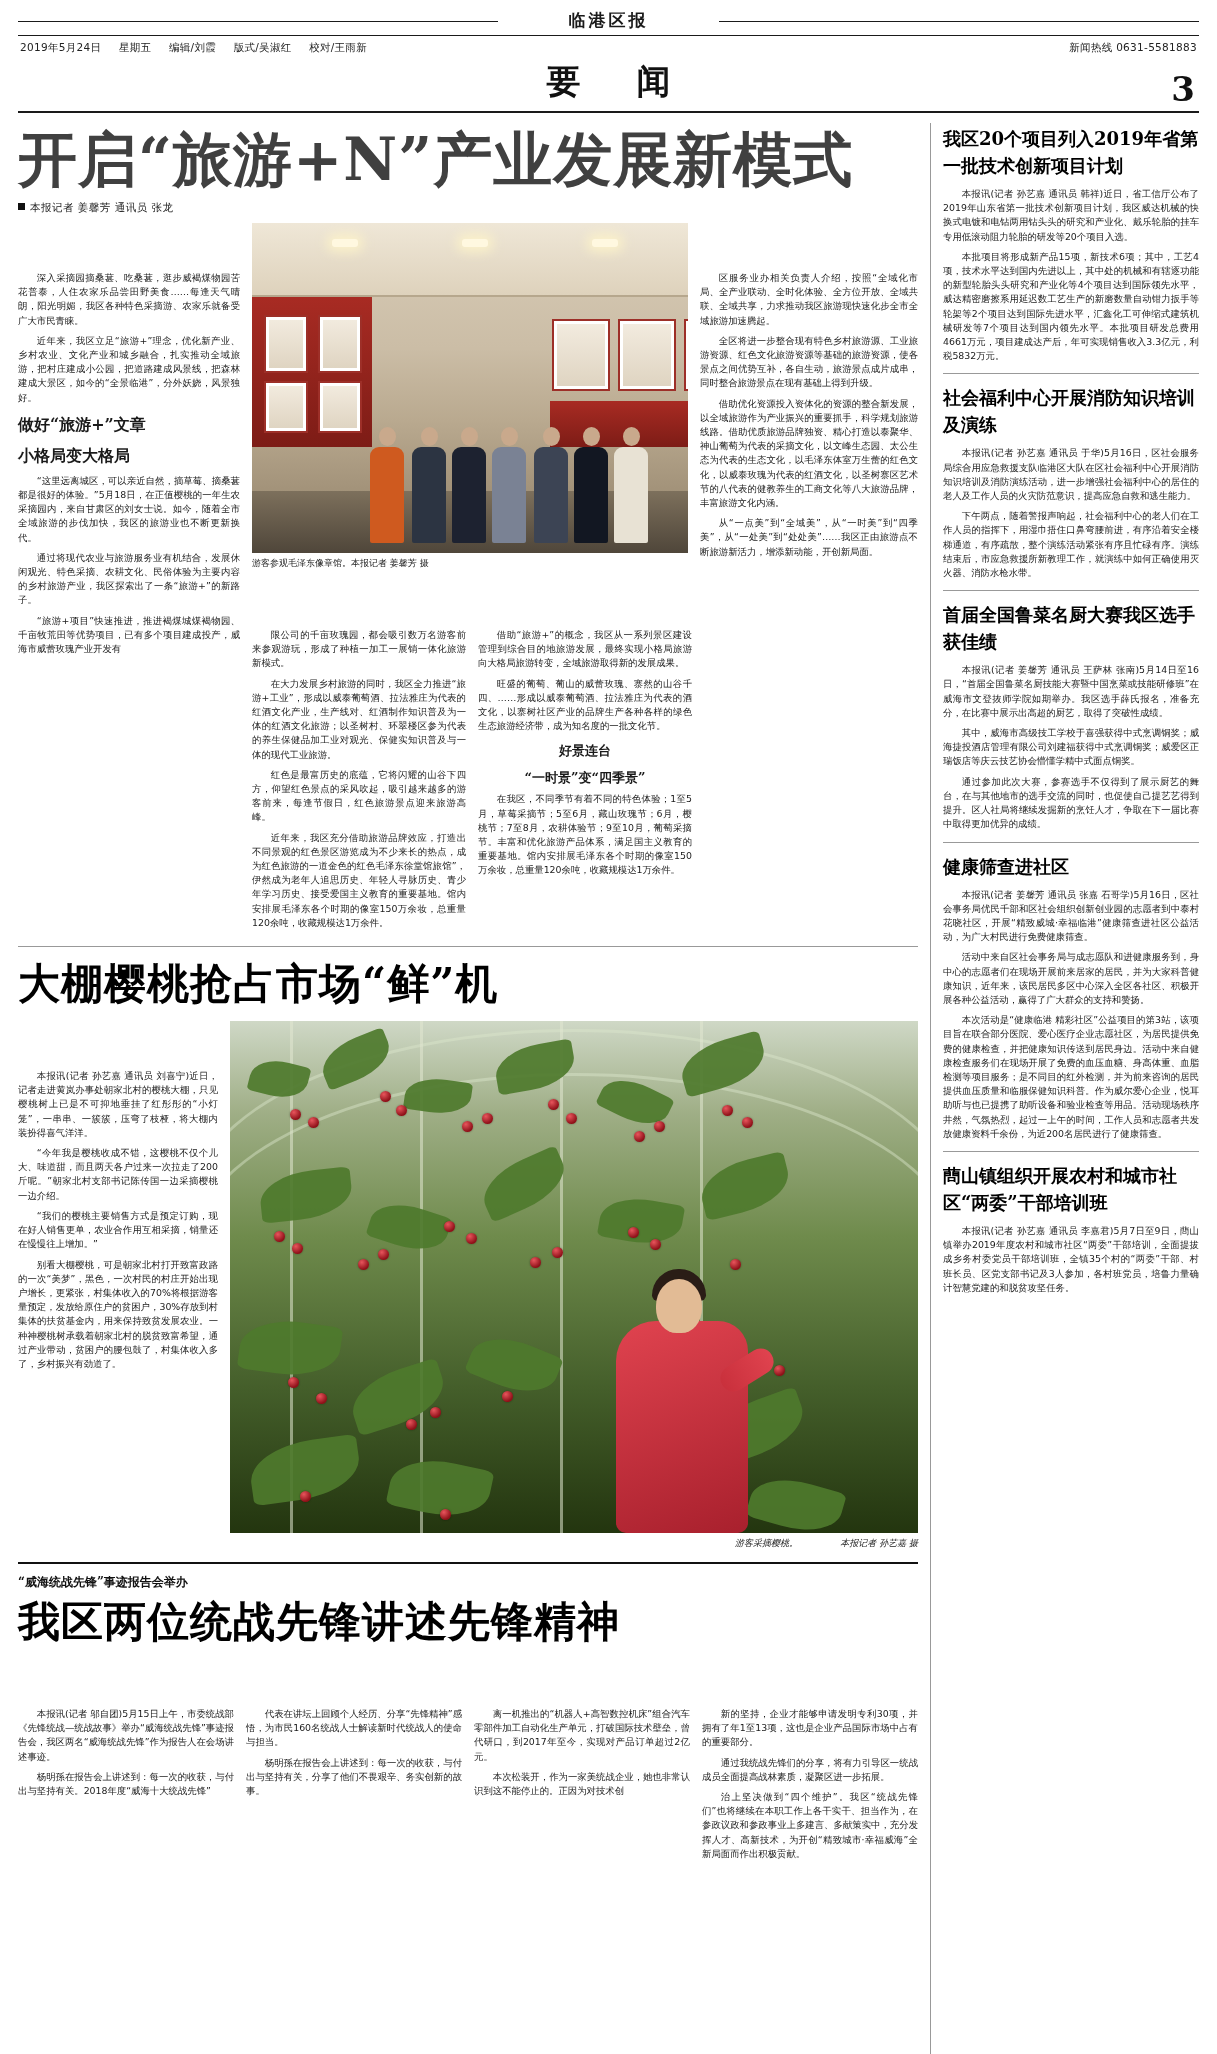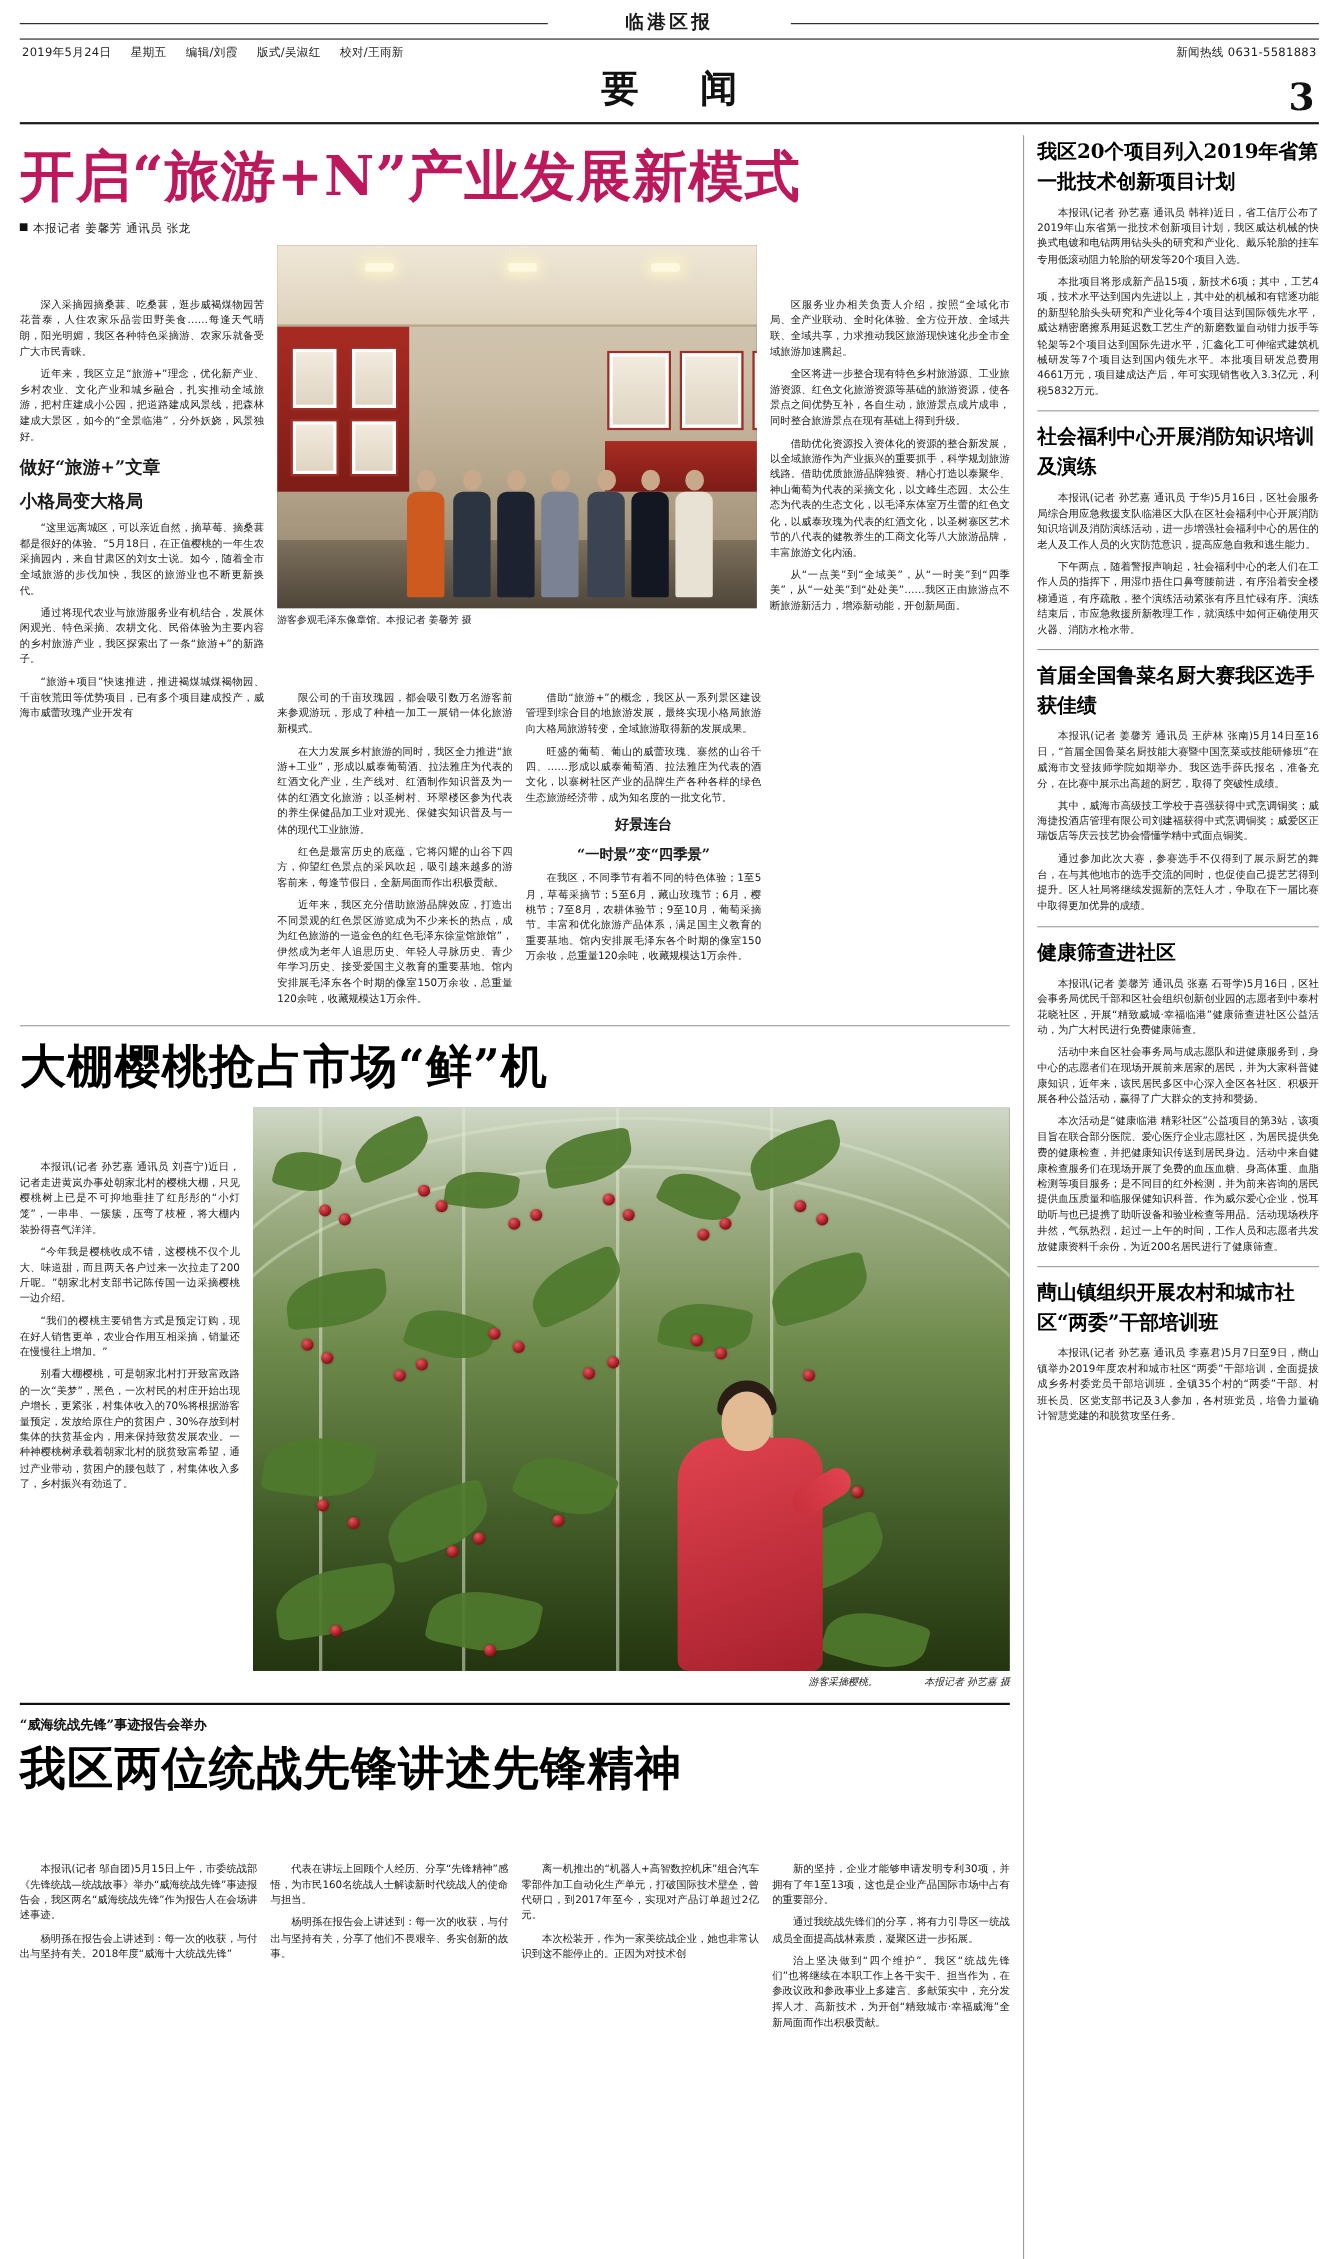--- a/index.html
+++ b/index.html
@@ -99,25 +99,25 @@
   }
   .right-zone {
     width: 268px;
     padding-left: 12px;
   }
 
   
   .headline-1 {
     font-family: "DejaVu Serif", "Liberation Serif", serif;
     font-weight: bold;
-    font-size: 50px;
+    font-size: 59px;
     letter-spacing: 1px;
     line-height: 62px;
     margin: 6px 0 10px 0;
-    color: #be185d;
+    color: #404040;
   }
   .headline-2 {
     font-family: "DejaVu Serif", "Liberation Serif", serif;
     font-weight: bold;
     font-size: 42px;
     letter-spacing: 1px;
     line-height: 54px;
     margin: 4px 0 10px 0;
     color: #000;
   }
@@ -418,21 +418,21 @@
                 <p>全区将进一步整合现有特色乡村旅游源、工业旅游资源、红色文化旅游资源等基础的旅游资源，使各景点之间优势互补，各自生动，旅游景点成片成串，同时整合旅游景点在现有基础上得到升级。</p>
                 <p>借助优化资源投入资体化的资源的整合新发展，以全域旅游作为产业振兴的重要抓手，科学规划旅游线路。借助优质旅游品牌独资、精心打造以泰聚华、神山葡萄为代表的采摘文化，以文峰生态园、太公生态为代表的生态文化，以毛泽东体室万生蕾的红色文化，以威泰玫瑰为代表的红酒文化，以圣树寨区艺术节的八代表的健教养生的工商文化等八大旅游品牌，丰富旅游文化内涵。</p>
                 <p>从“一点美”到“全域美”，从“一时美”到“四季美”，从“一处美”到“处处美”……我区正由旅游点不断旅游新活力，增添新动能，开创新局面。</p>
               </div>
             </div>
 
             <div style="display:flex; gap:12px; margin-top:10px;">
               <div class="col">
                 <p>限公司的千亩玫瑰园，都会吸引数万名游客前来参观游玩，形成了种植一加工一展销一体化旅游新模式。</p>
                 <p>在大力发展乡村旅游的同时，我区全力推进“旅游+工业”，形成以威泰葡萄酒、拉法雅庄为代表的红酒文化产业，生产线对、红酒制作知识普及为一体的红酒文化旅游；以圣树村、环翠楼区参为代表的养生保健品加工业对观光、保健实知识普及与一体的现代工业旅游。</p>
-                <p>红色是最富历史的底蕴，它将闪耀的山谷下四方，仰望红色景点的采风吹起，吸引越来越多的游客前来，每逢节假日，全新局面而作出积极贡献。</p>
+                <p>红色是最富历史的底蕴，它将闪耀的山谷下四方，仰望红色景点的采风吹起，吸引越来越多的游客前来，每逢节假日，红色旅游景点迎来旅游高峰。</p>
                 <p>近年来，我区充分借助旅游品牌效应，打造出不同景观的红色景区游览成为不少来长的热点，成为红色旅游的一道金色的红色毛泽东徐堂馆旅馆”，伊然成为老年人追思历史、年轻人寻脉历史、青少年学习历史、接受爱国主义教育的重要基地。馆内安排展毛泽东各个时期的像室150万余妆，总重量120余吨，收藏规模达1万余件。</p>
               </div>
               <div class="col">
                 <p>借助“旅游+”的概念，我区从一系列景区建设管理到综合目的地旅游发展，最终实现小格局旅游向大格局旅游转变，全域旅游取得新的发展成果。</p>
                 <p>旺盛的葡萄、葡山的威蕾玫瑰、寨然的山谷千四、……形成以威泰葡萄酒、拉法雅庄为代表的酒文化，以寨树社区产业的品牌生产各种各样的绿色生态旅游经济带，成为知名度的一批文化节。</p>
                 <div class="subhead-sm">好景连台</div>
                 <div class="subhead-sm">“一时景”变“四季景”</div>
                 <p>在我区，不同季节有着不同的特色体验；1至5月，草莓采摘节；5至6月，藏山玫瑰节；6月，樱桃节；7至8月，农耕体验节；9至10月，葡萄采摘节。丰富和优化旅游产品体系，满足国主义教育的重要基地。馆内安排展毛泽东各个时期的像室150万余妆，总重量120余吨，收藏规模达1万余件。</p>
               </div>
               <div class="col"></div>

